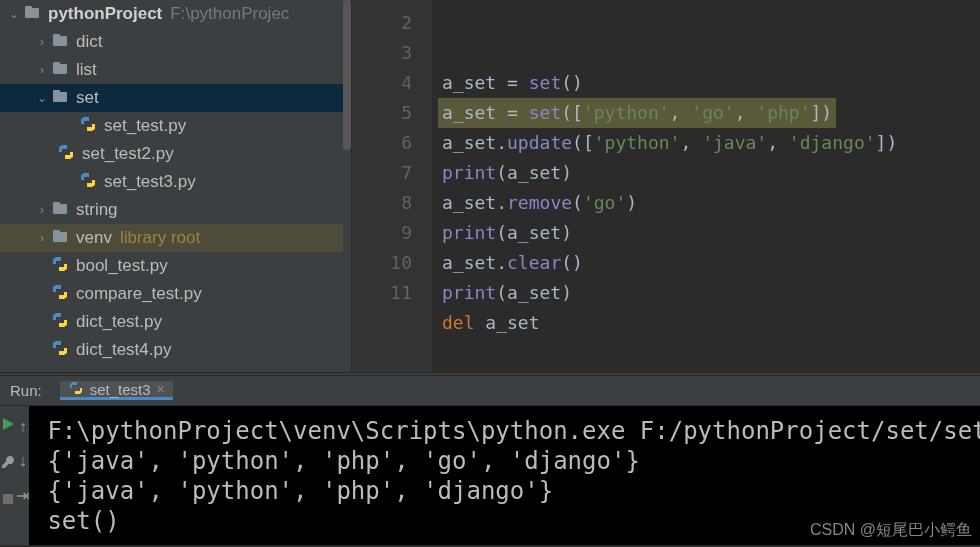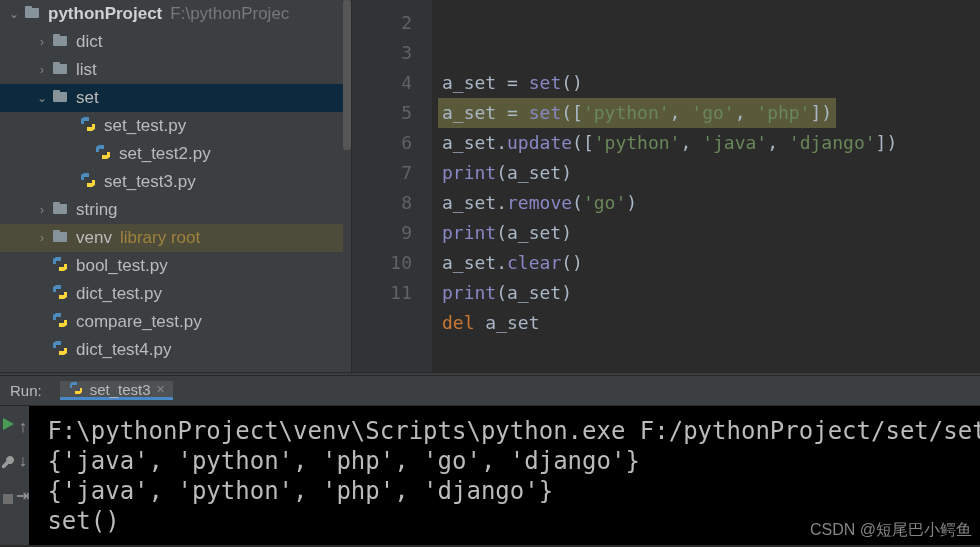--- a/index.html
+++ b/index.html
@@ -185,21 +185,21 @@
             <span class="tree-label">set</span>
           </div>
           <div class="tree-item" style="padding-left: 62px;">
             <span class="tree-chevron"></span>
             <span class="tree-icon"><svg width="16" height="16">
                 <path d="M4 1h5v4h-5v3h-3v-5z" fill="#4b8bbe"></path>
                 <path d="M12 15h-5v-4h5v-3h3v5z" fill="#ffd43b"></path>
               </svg></span>
             <span class="tree-label">set_test.py</span>
           </div>
-          <div class="tree-item" style="padding-left: 62px; margin-left: 15px;">
+          <div class="tree-item" style="padding-left: 40px;">
             <span class="tree-chevron"></span>
             <span class="tree-icon"><svg width="16" height="16">
                 <path d="M4 1h5v4h-5v3h-3v-5z" fill="#4b8bbe"></path>
                 <path d="M12 15h-5v-4h5v-3h3v5z" fill="#ffd43b"></path>
               </svg></span>
             <span class="tree-label">set_test2.py</span>
           </div>
           <div class="tree-item" style="padding-left: 62px;">
             <span class="tree-chevron"></span>
             <span class="tree-icon"><svg width="16" height="16">
@@ -232,29 +232,29 @@
                 <path d="M12 15h-5v-4h5v-3h3v5z" fill="#ffd43b"></path>
               </svg></span>
             <span class="tree-label">bool_test.py</span>
           </div>
           <div class="tree-item" style="padding-left: 34px;">
             <span class="tree-chevron"></span>
             <span class="tree-icon"><svg width="16" height="16">
                 <path d="M4 1h5v4h-5v3h-3v-5z" fill="#4b8bbe"></path>
                 <path d="M12 15h-5v-4h5v-3h3v5z" fill="#ffd43b"></path>
               </svg></span>
+            <span class="tree-label">compare_test.py</span>
+          </div>
+          <div class="tree-item" style="padding-left: 34px;">
+            <span class="tree-chevron"></span>
+            <span class="tree-icon"><svg width="16" height="16">
+                <path d="M4 1h5v4h-5v3h-3v-5z" fill="#4b8bbe"></path>
+                <path d="M12 15h-5v-4h5v-3h3v5z" fill="#ffd43b"></path>
+              </svg></span>
             <span class="tree-label">dict_test.py</span>
-          </div>
-          <div class="tree-item" style="padding-left: 34px;">
-            <span class="tree-chevron"></span>
-            <span class="tree-icon"><svg width="16" height="16">
-                <path d="M4 1h5v4h-5v3h-3v-5z" fill="#4b8bbe"></path>
-                <path d="M12 15h-5v-4h5v-3h3v5z" fill="#ffd43b"></path>
-              </svg></span>
-            <span class="tree-label">compare_test.py</span>
           </div>
           <div class="tree-item" style="padding-left: 34px;">
             <span class="tree-chevron"></span>
             <span class="tree-icon"><svg width="16" height="16">
                 <path d="M4 1h5v4h-5v3h-3v-5z" fill="#4b8bbe"></path>
                 <path d="M12 15h-5v-4h5v-3h3v5z" fill="#ffd43b"></path>
               </svg></span>
             <span class="tree-label">dict_test4.py</span>
           </div>
         </div>

